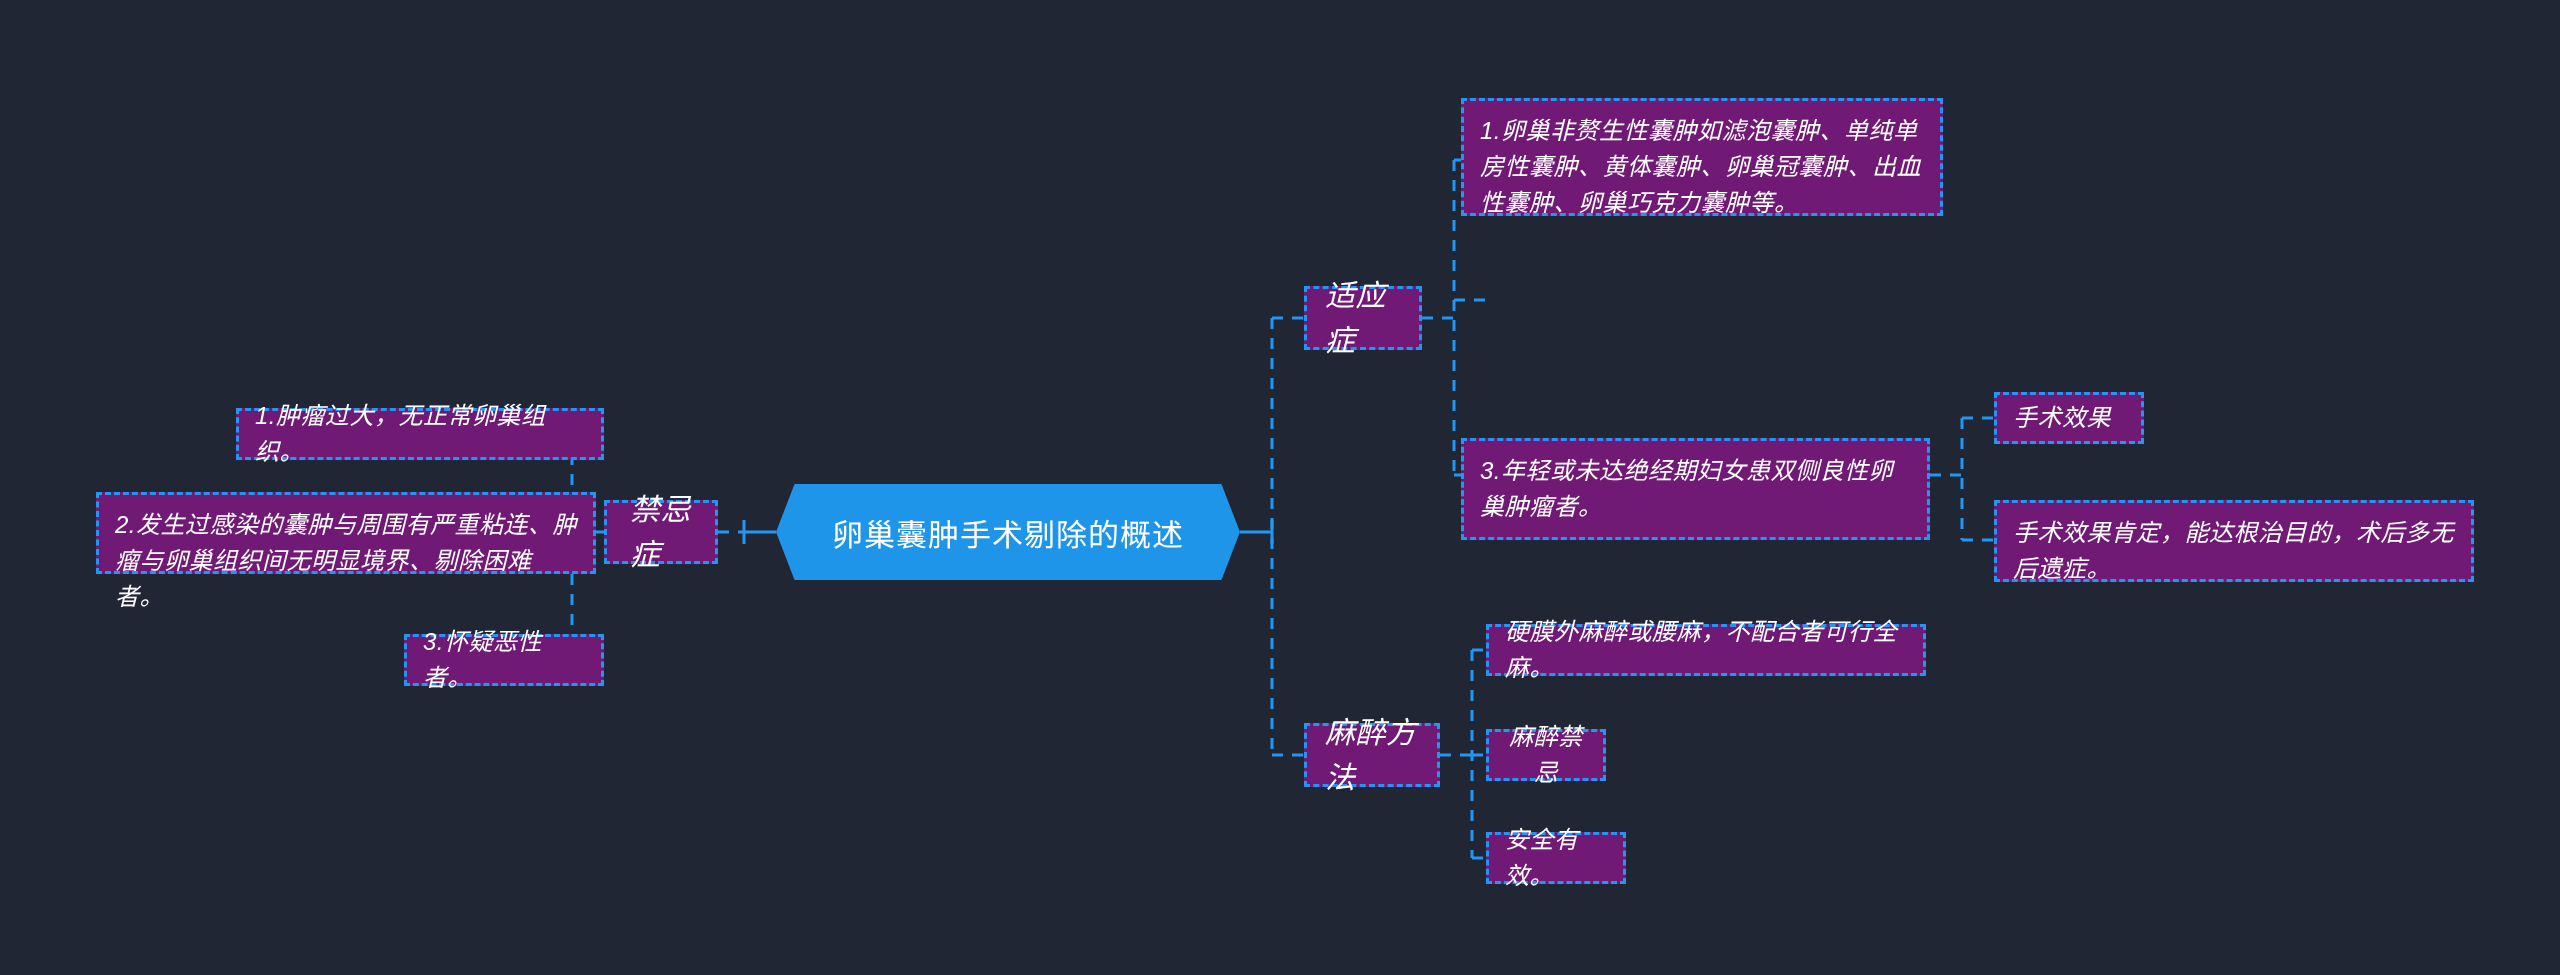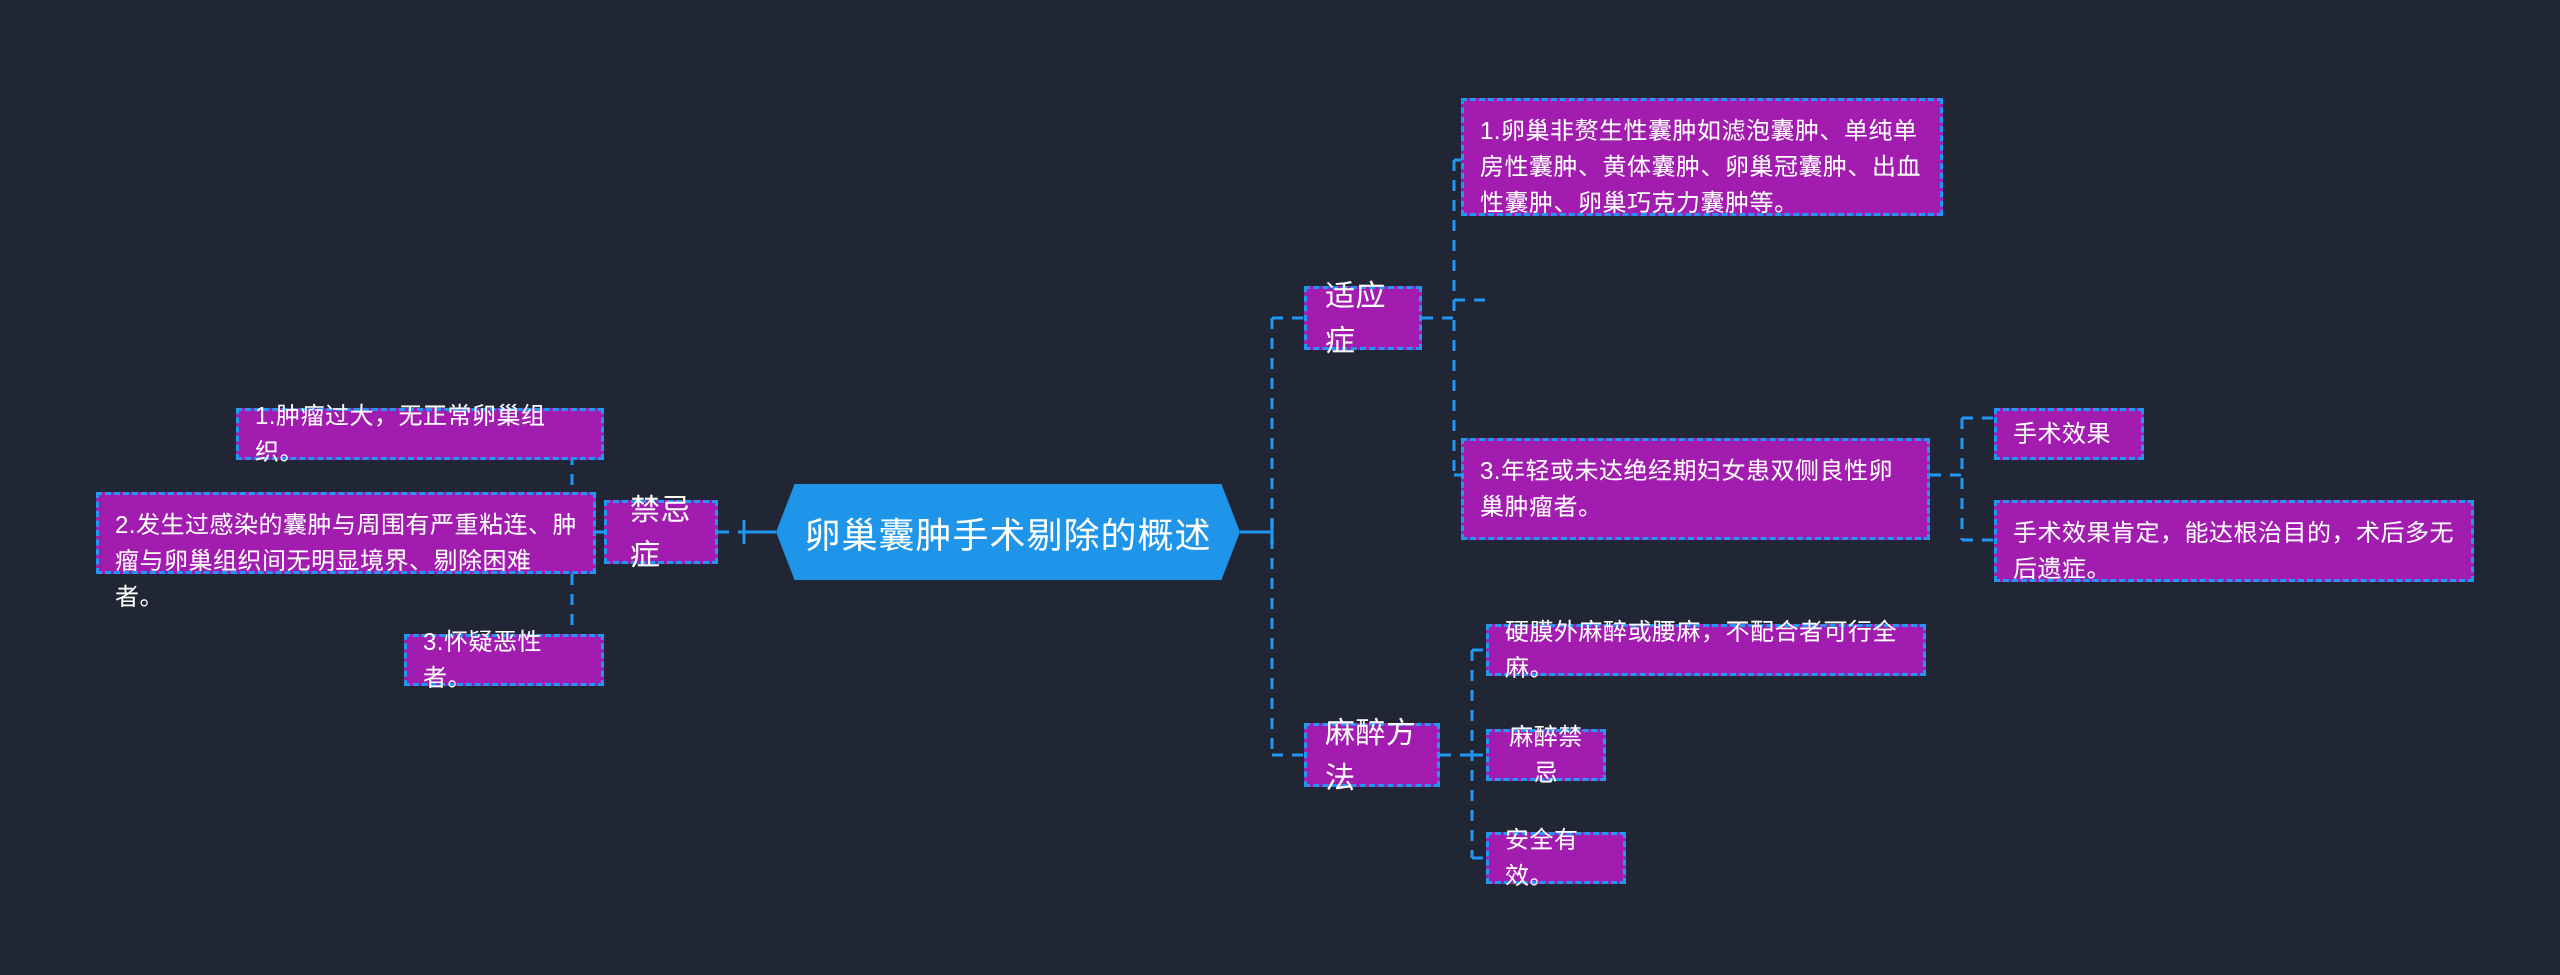--- a/index.html
+++ b/index.html
@@ -29,29 +29,30 @@
     position: absolute;
     left: 0; top: 0;
     width: 2560px;
     height: 975px;
     pointer-events: none;
   }
 
   
   .node {
     position: absolute;
-    background: #a21caf;
+    background: #701a75;
     border: 3px dashed #2196f3;
     color: #ffffff;
     display: flex;
     align-items: center;
     line-height: 1.5;
     letter-spacing: 0.5px;
     white-space: pre-wrap;
     word-break: break-all;
+    font-style: italic;
   }
 
   .node-text {
     display: block;
     width: 100%;
   }
 
   
   .node.branch {
     font-size: 30px;
@@ -68,21 +69,21 @@
   .node.leaf.multiline {
     align-items: flex-start;
     padding-top: 12px;
   }
 
   
   #root-node {
     position: absolute;
     background: #1e95e8;
     color: #ffffff;
-    font-size: 36px;
+    font-size: 31px;
     letter-spacing: 1px;
     display: flex;
     align-items: center;
     justify-content: center;
     clip-path: polygon(4% 0%, 96% 0%, 100% 50%, 96% 100%, 4% 100%, 0% 50%);
     text-align: center;
     white-space: nowrap;
   }
 </style>
 </head>
@@ -161,21 +162,21 @@
 
   <div class="node leaf multiline" style="left:1461px; top:98px; width:482px; height:118px;">
     <span class="node-text">1.卵巢非赘生性囊肿如滤泡囊肿、单纯单房性囊肿、黄体囊肿、卵巢冠囊肿、出血性囊肿、卵巢巧克力囊肿等。</span>
   </div>
 
 
   <div class="node leaf multiline" style="left:1461px; top:438px; width:469px; height:102px;">
     <span class="node-text">3.年轻或未达绝经期妇女患双侧良性卵巢肿瘤者。</span>
   </div>
 
-  <div class="node leaf" style="left:1994px; top:392px; width:150px; height:52px;margin-top:16px;">
+  <div class="node leaf" style="left:1994px; top:392px; width:150px; height:52px;">
     <span class="node-text">手术效果</span>
   </div>
 
   <div class="node leaf multiline" style="left:1994px; top:500px; width:480px; height:82px;">
     <span class="node-text">手术效果肯定，能达根治目的，术后多无后遗症。</span>
   </div>
 
   <div class="node branch" style="left:1304px; top:723px; width:136px; height:64px;">
     <span class="node-text">麻醉方法</span>
   </div>

